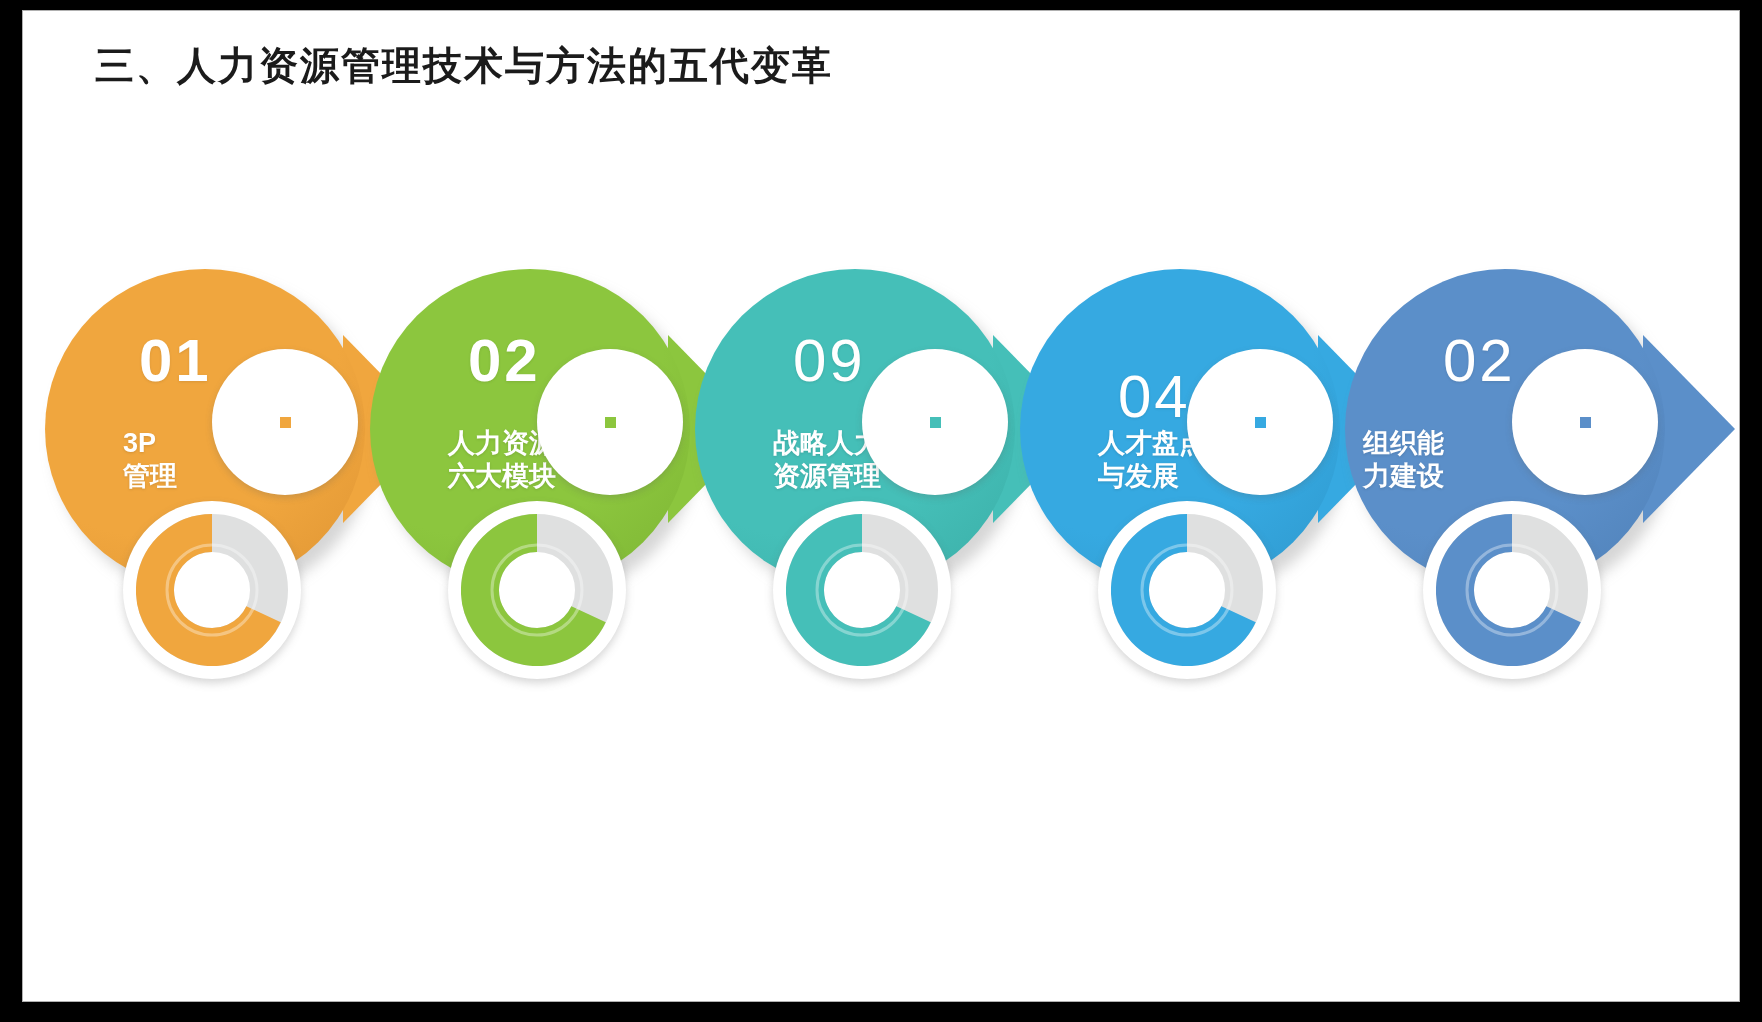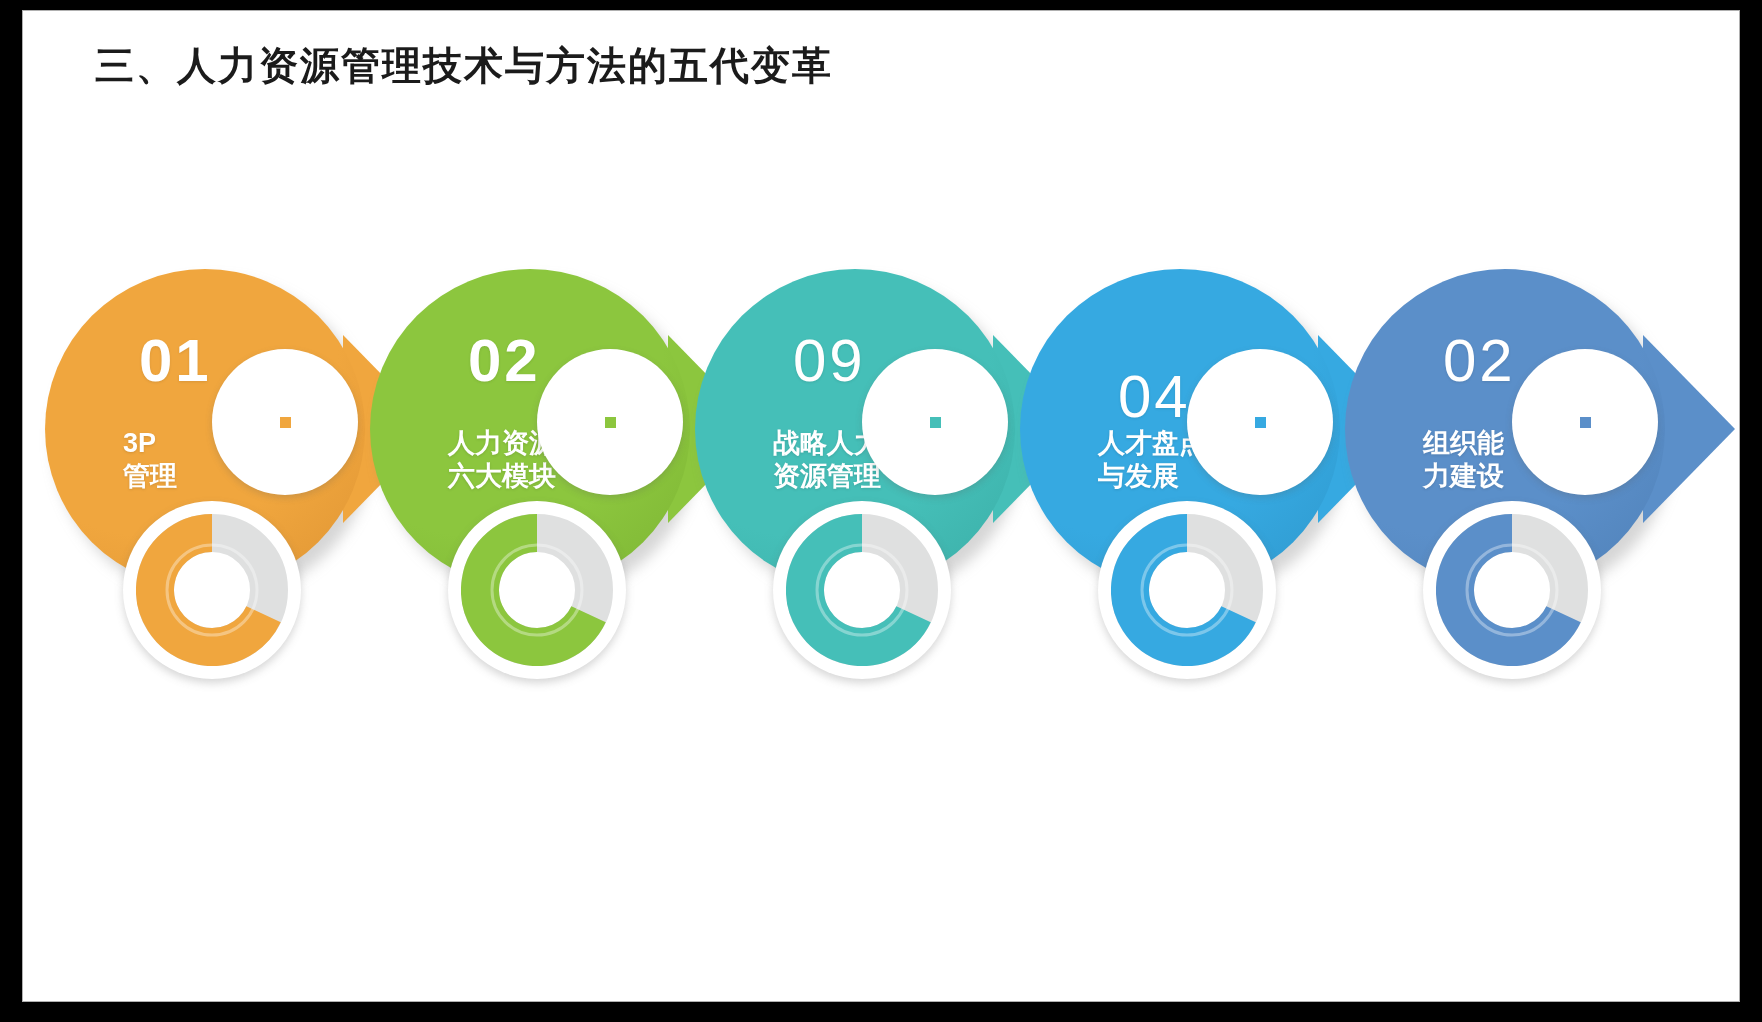--- a/index.html
+++ b/index.html
@@ -209,21 +209,21 @@
           <div class="donut-hole"></div>
         </div>
       </div>
       <div class="step-node" style="left: 0px; top: 0px;">
         <div class="blob-shadow" style="left: 1331px; top: 269px;"></div>
         <svg width="120" height="200" style="position: absolute; left: 1620px; top: 318px;">
           <path d="M 0 6 L 92 100 L 0 194 Z" fill="#5B8FC9"></path>
         </svg>
         <div class="blob" style="left: 1322px; top: 258px; background: radial-gradient(circle at 34% 26%, rgb(91, 143, 201) 0%, rgb(91, 143, 201) 58%, rgb(79, 128, 183) 100%);"></div>
         <div class="num" style="left: 1420px; top: 320px;">02</div>
-        <div class="label" style="left: 1400px; top: 396px;">
+        <div class="label" style="left: 1340px; top: 396px;">
           <div>组织能</div>
           <div>力建设</div>
         </div>
         <div class="knockout" style="left: 1489px; top: 338px;">
           <div class="dot" style="left: 68px; top: 68px; background: rgb(91, 143, 201);"></div>
         </div>
         <div class="donut-wrap" style="left: 1400px; top: 490px;">
           <div class="donut-ring-bg"></div>
           <svg class="donut-svg" viewBox="0 0 152 152">
             <circle cx="76" cy="76" r="57" fill="none" stroke="#DFE0E0" stroke-width="38"></circle>

